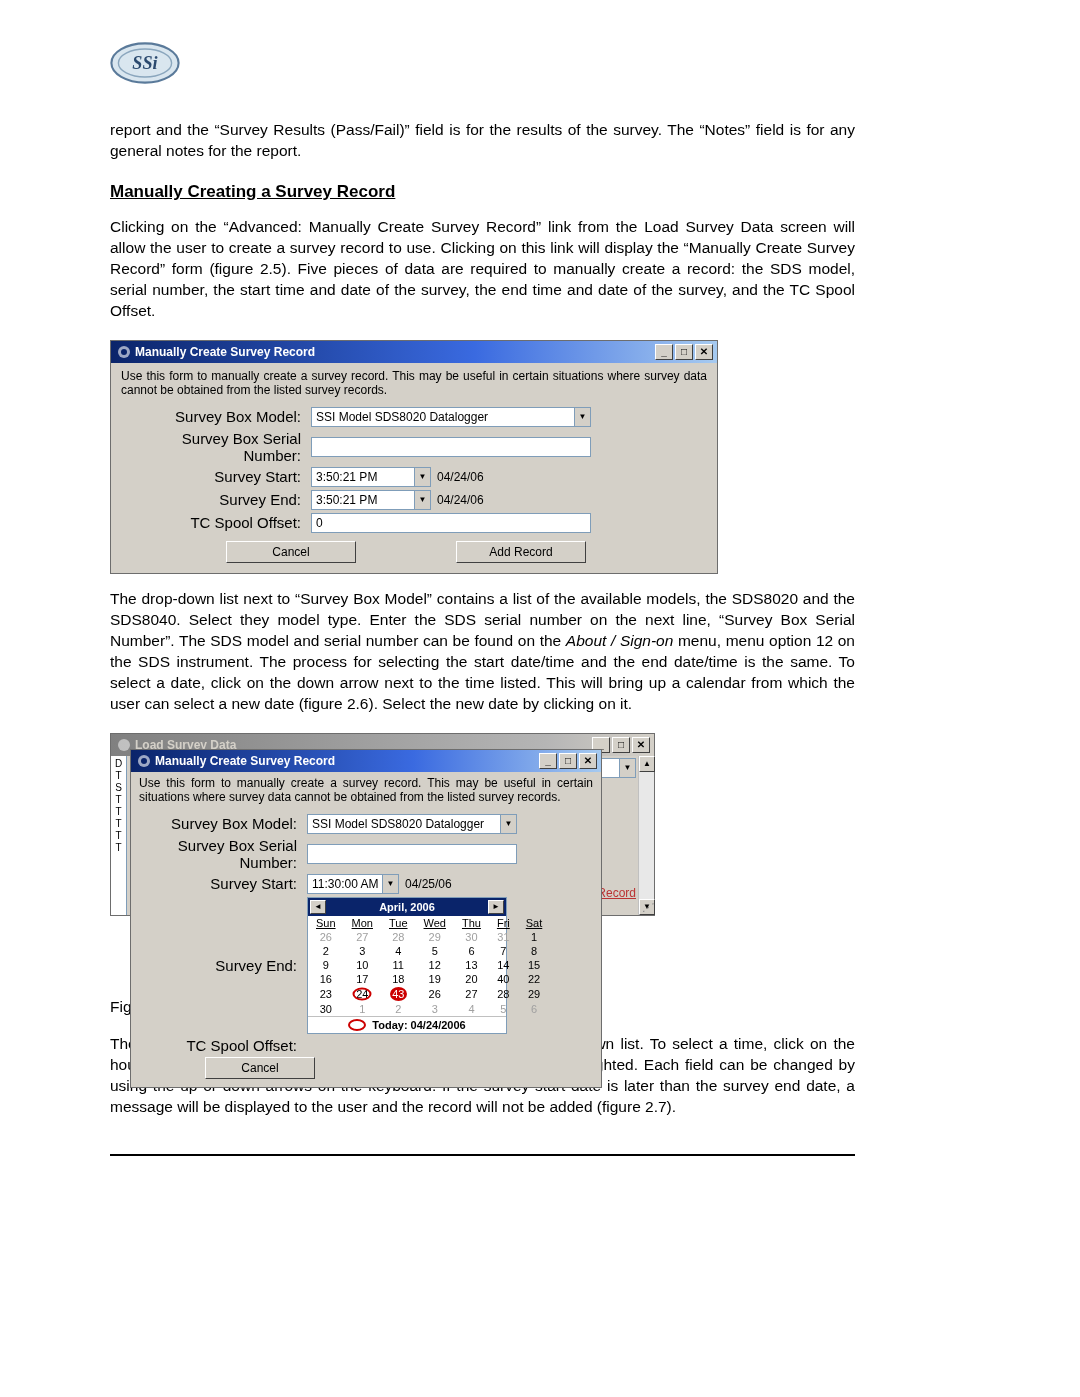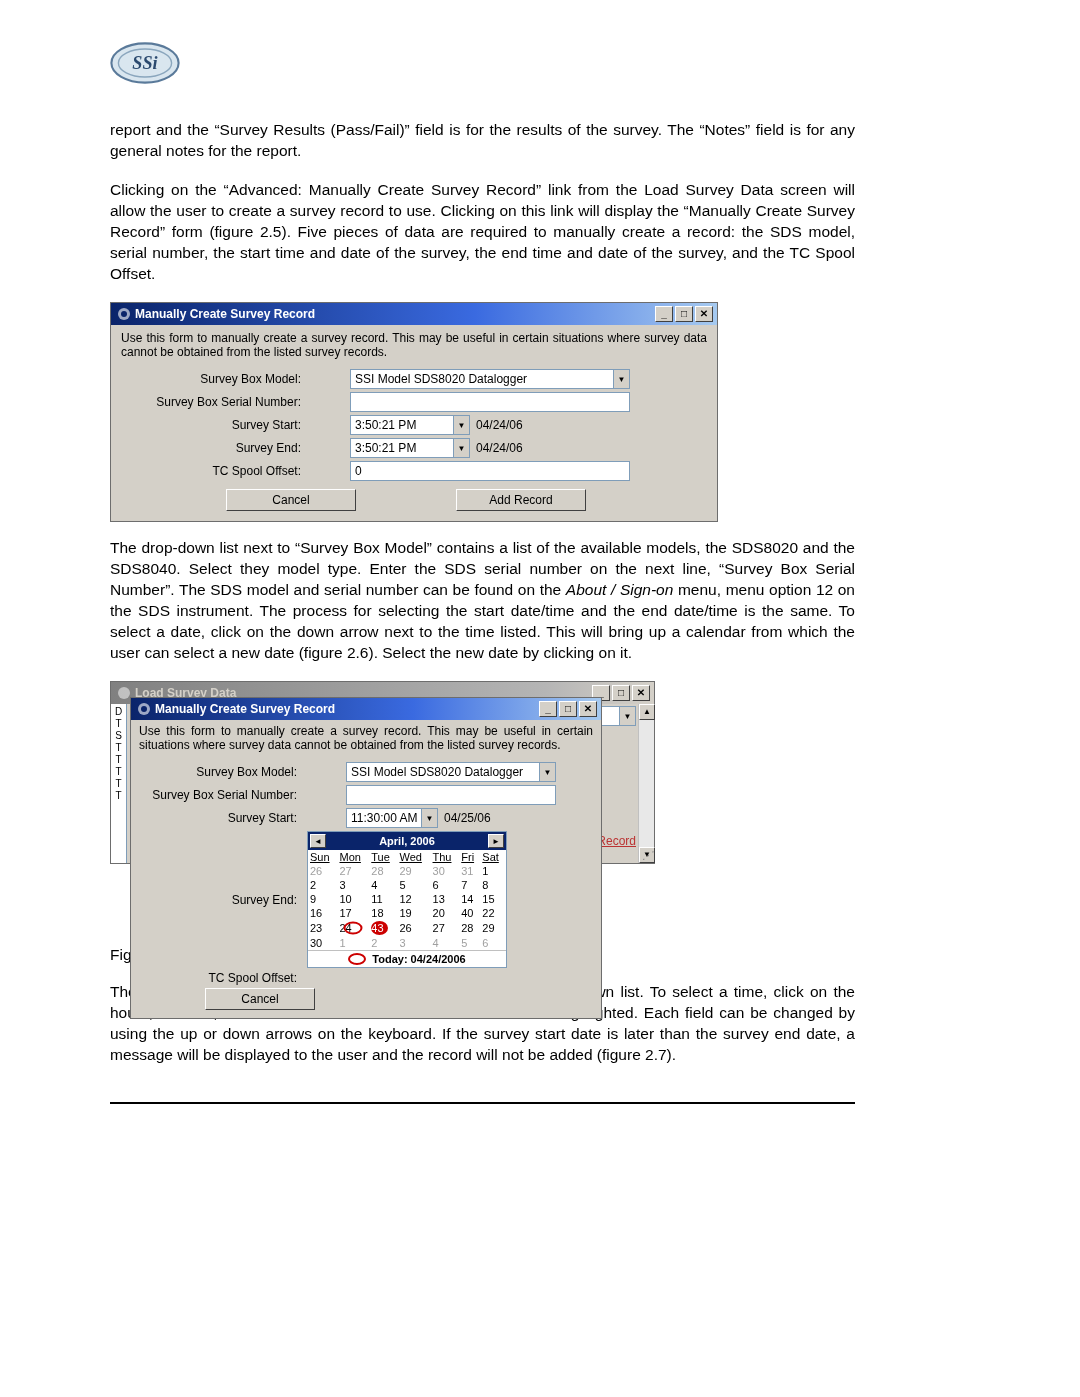--- a/index.html
+++ b/index.html
@@ -91,30 +91,29 @@
   }
   .form-row {
     display: flex;
     align-items: center;
     margin: 3px 0;
   }
   .form-row .lbl {
     width: 190px;
     text-align: right;
     padding-right: 10px;
-    font-size: 12px;
+    font-size: 15px;
   }
   .combo, .textbox {
     height: 20px;
     background: #fff;
     border: 1px solid #7f9db9;
     font-size: 12px;
     display: flex;
     align-items: center;
-    margin-left: 39px;
   }
   .textbox { padding: 0 4px; }
   .combo {
     justify-content: space-between;
     padding-left: 4px;
   }
   .combo .arrow {
     width: 16px; height: 18px;
     background: #d4d0c8;
     border-left: 1px solid #7f9db9;
@@ -184,21 +183,21 @@
     display:flex; align-items:center; justify-content:space-between;
     background:#0a246a; color:#fff; height:18px; padding:0 2px;
     font-weight:bold;
   }
   .cal-hdr .navbtn {
     width:16px; height:14px; background:#d4d0c8; color:#000;
     border:1px solid #fff; border-right-color:#404040; border-bottom-color:#404040;
     font-size:8px; display:flex; align-items:center; justify-content:center;
   }
   .cal table { width:100%; border-collapse: collapse; font-size:11px; }
-  .cal th, .cal td { text-align:left; padding:1px 2px; }
+  .cal th, .cal td { text-align:center; padding:1px 8px; }
   .cal th { text-decoration: underline; font-weight:normal; }
   .cal .gray { color:#a0a0a0; }
   .cal .today-cell { position: relative; }
   .cal .today-cell .ring {
     position:absolute; left:50%; top:50%; transform:translate(-50%,-50%);
     width:19px; height:13px; border:2px solid #c00; border-radius:50%;
   }
   .cal .sel-cell .sel {
     display:inline-block; background:#c00; color:#fff; border-radius:50%;
     width:17px; height:14px; line-height:14px;
@@ -228,20 +227,21 @@
   <div class="logo">
     <svg viewBox="0 0 100 64">
       <ellipse cx="50" cy="32" rx="48" ry="28" fill="#d9e6ef" stroke="#5a7a9a" stroke-width="3"></ellipse>
       <ellipse cx="50" cy="32" rx="38" ry="20" fill="none" stroke="#8aa6bd" stroke-width="2"></ellipse>
       <text x="50" y="40" text-anchor="middle" font-family="Georgia,serif" font-style="italic" font-size="26" fill="#2b4a6f" font-weight="bold">SSi</text>
     </svg>
   </div>
 
   <p class="body-text">report and the “Survey Results (Pass/Fail)” field is for the results of the survey.  The “Notes” field is for any general notes for the report.</p>
 
+  <div class="section-heading">Manually Creating a Survey Record</div>
 
   <p class="body-text">Clicking on the “Advanced: Manually Create Survey Record” link from the Load Survey Data screen will allow the user to create a survey record to use.  Clicking on this link will display the “Manually Create Survey Record” form (figure 2.5).  Five pieces of data are required to manually create a record: the SDS model, serial number, the start time and date of the survey, the end time and date of the survey, and the TC Spool Offset.</p>
 
   <div class="win fig25">
     <div class="titlebar">
       <span class="titlebar-left">
         <span class="titlebar-icon">
           <svg width="14" height="14" viewBox="0 0 14 14">
               <circle cx="7" cy="7" r="6" fill="#fff" opacity="0.6"></circle>
               <circle cx="7" cy="7" r="3" fill="#0a246a"></circle>

